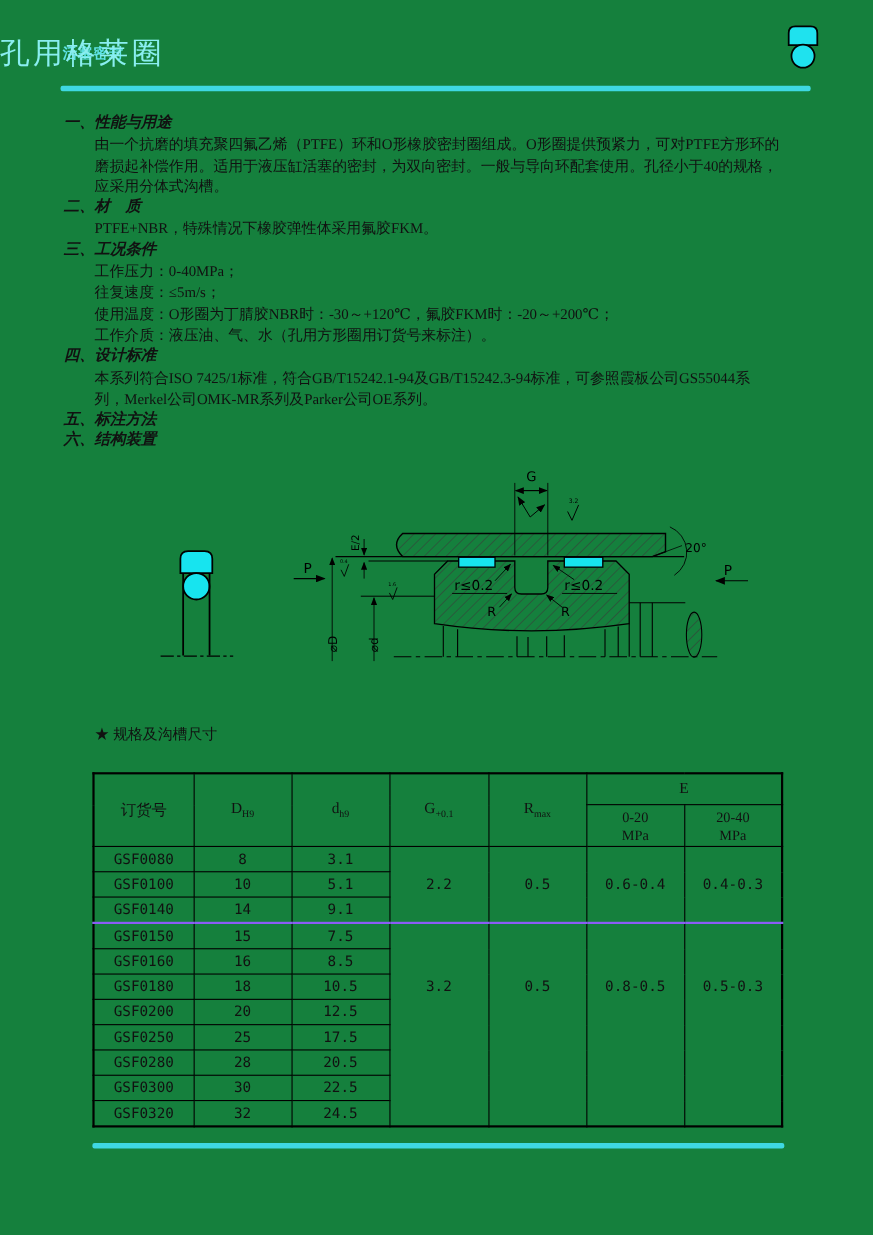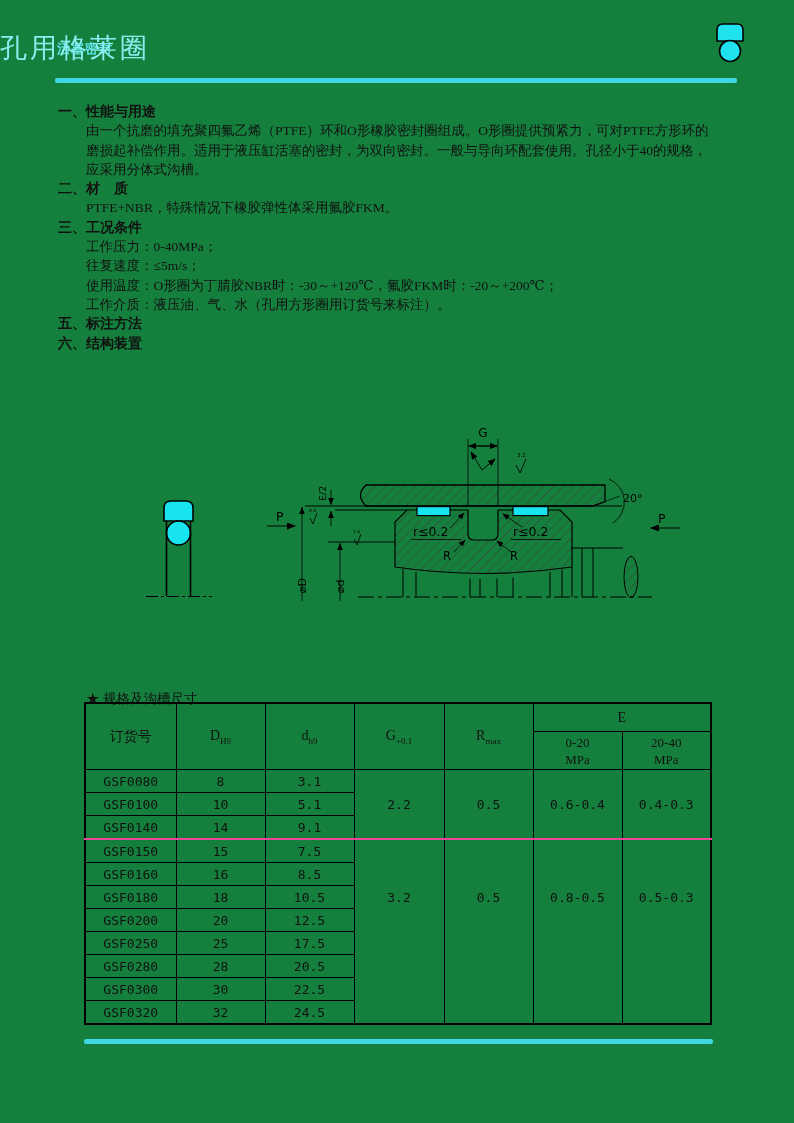--- a/index.html
+++ b/index.html
@@ -9,36 +9,36 @@
   .brand{position:absolute;left:57px;top:40px;font-size:13px;font-weight:bold;
          color:#5fe3e8;letter-spacing:1px;}
   .doc-title{position:absolute;left:0;right:0;top:30px;text-align:left;
              font-size:27px;color:#8aeef0;letter-spacing:3px;}
   .rule{position:absolute;height:4.5px;background:#3fd8e2;border-radius:2px;}
   .rule-top{left:55px;top:78px;width:682px;}
   .rule-bottom{left:84px;top:1039px;width:629px;}
   .logo{position:absolute;left:712px;top:20px;}
   
   .content{position:absolute;left:58px;top:102px;width:700px;font-size:13.5px;line-height:19.3px;}
-  .sec-head{font-weight:bold;font-size:14px;}
+  .sec-head{font-weight:bold;font-size:14px;font-style:italic;}
   .sec-lines{margin-left:28px;white-space:nowrap;}
   
   .diagram{position:absolute;left:60px;top:415px;}
   .diagram text{font-family:"DejaVu Sans","Liberation Sans",sans-serif;fill:#000;}
   
-  .spec-head{position:absolute;left:86px;top:690px;font-size:13.5px;}
+  .spec-head{position:absolute;left:86px;top:659px;font-size:13.5px;}
   table.spec{position:absolute;left:84px;top:702px;border-collapse:collapse;table-layout:fixed;
              font-size:13px;text-align:center;border:2px solid #000;}
   .spec th,.spec td{border:1px solid #000;padding:0;font-weight:normal;}
   .spec thead th{font-size:14px;}
   .spec thead .h-e{height:27px;}
   .spec thead .h-sub{height:37px;font-size:13px;line-height:17px;}
   .spec sub{font-size:9px;}
   .spec tbody td{height:22px;font-family:"DejaVu Sans Mono","Liberation Mono",monospace;font-size:13px;}
-  .spec tbody tr.group-start td{border-top:2px solid #ec4899;margin-left:44px;}
+  .spec tbody tr.group-start td{border-top:2px solid #8b5cf6;margin-left:44px;}
   .spec td.c-group{vertical-align:middle;}
   .spec td.c-group-low{vertical-align:top;padding-top:50px;}
 </style>
 </head>
 <body>
 
 <div class="page">
 
   <div class="brand">活塞密封</div>
   <div class="doc-title">孔用格莱圈</div>
@@ -58,20 +58,25 @@
     <div>
       <div class="sec-head"><span>二、</span><span>材　质</span></div>
       <div class="sec-lines">PTFE+NBR，特殊情况下橡胶弹性体采用氟胶FKM。</div>
     </div>
     <div>
       <div class="sec-head"><span>三、</span><span>工况条件</span></div>
       <div class="sec-lines">工作压力：0-40MPa；</div>
       <div class="sec-lines">往复速度：≤5m/s；</div>
       <div class="sec-lines">使用温度：O形圈为丁腈胶NBR时：-30～+120℃，氟胶FKM时：-20～+200℃；</div>
       <div class="sec-lines">工作介质：液压油、气、水（孔用方形圈用订货号来标注）。</div>
+    </div>
+    <div>
+      <div class="sec-head"><span>四、</span><span>设计标准</span></div>
+      <div class="sec-lines">本系列符合ISO 7425/1标准，符合GB/T15242.1-94及GB/T15242.3-94标准，可参照霞板公司GS55044系</div>
+      <div class="sec-lines">列，Merkel公司OMK-MR系列及Parker公司OE系列。</div>
     </div>
     <div>
       <div class="sec-head"><span>五、</span><span>标注方法</span></div>
     </div>
     <div>
       <div class="sec-head"><span>六、</span><span>结构装置</span></div>
     </div>
   </div>
 
   <svg class="diagram" width="680" height="230" viewBox="0 0 680 230">

